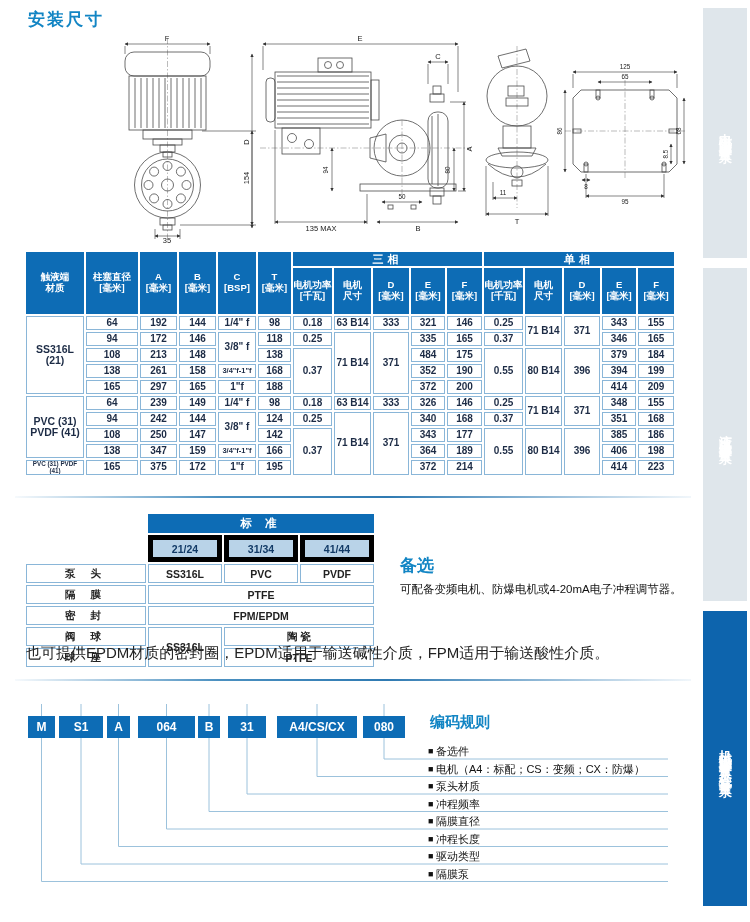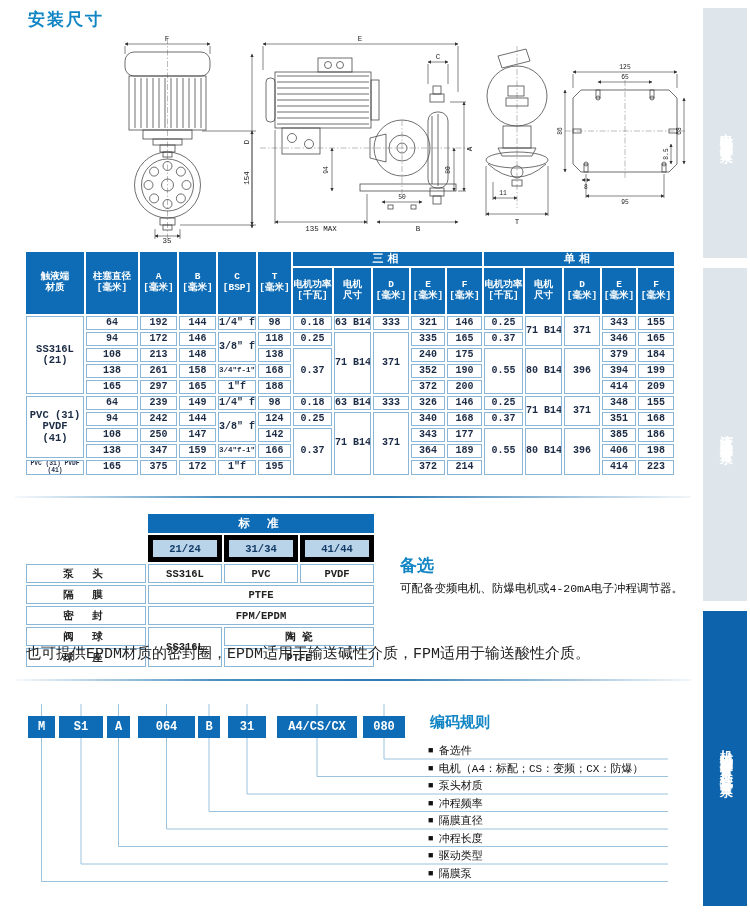--- a/index.html
+++ b/index.html
@@ -1,17 +1,17 @@
 <!DOCTYPE html>
 <html><head>
 <meta charset="utf-8">
 <style>
   html,body{margin:0;padding:0;background:#fff}
   .page{position:relative;width:750px;height:922px;background:#ffffff;overflow:hidden;
-        font-family:Liberation Mono, monospace;color:#111}
+        font-family:Liberation Sans, sans-serif;color:#111}
 
   .title{position:absolute;left:28px;top:8px;font-size:17px;font-weight:bold;color:#1285c4;letter-spacing:2px}
 
   
   .side-tab{position:absolute;left:703px;width:44px;display:flex;align-items:center;justify-content:center;
             writing-mode:vertical-rl;text-orientation:upright;color:#fff;font-weight:bold;font-size:13px;letter-spacing:3px}
   .side-tab.inactive{background:#dfe6eb}
   .side-tab.active{background:#0d64ad}
 
   
@@ -313,21 +313,21 @@
           <td>0.37</td>
           <td>346</td>
           <td>165</td>
         </tr>
         <tr>
           <td>108</td>
           <td>213</td>
           <td>148</td>
           <td>138</td>
           <td rowspan="3">0.37</td>
-          <td>240</td>
+          <td>484</td>
           <td>175</td>
           <td rowspan="3">0.55</td>
           <td rowspan="3">80 B14</td>
           <td rowspan="3">396</td>
           <td>379</td>
           <td>184</td>
         </tr>
         <tr>
           <td>138</td>
           <td>261</td>

